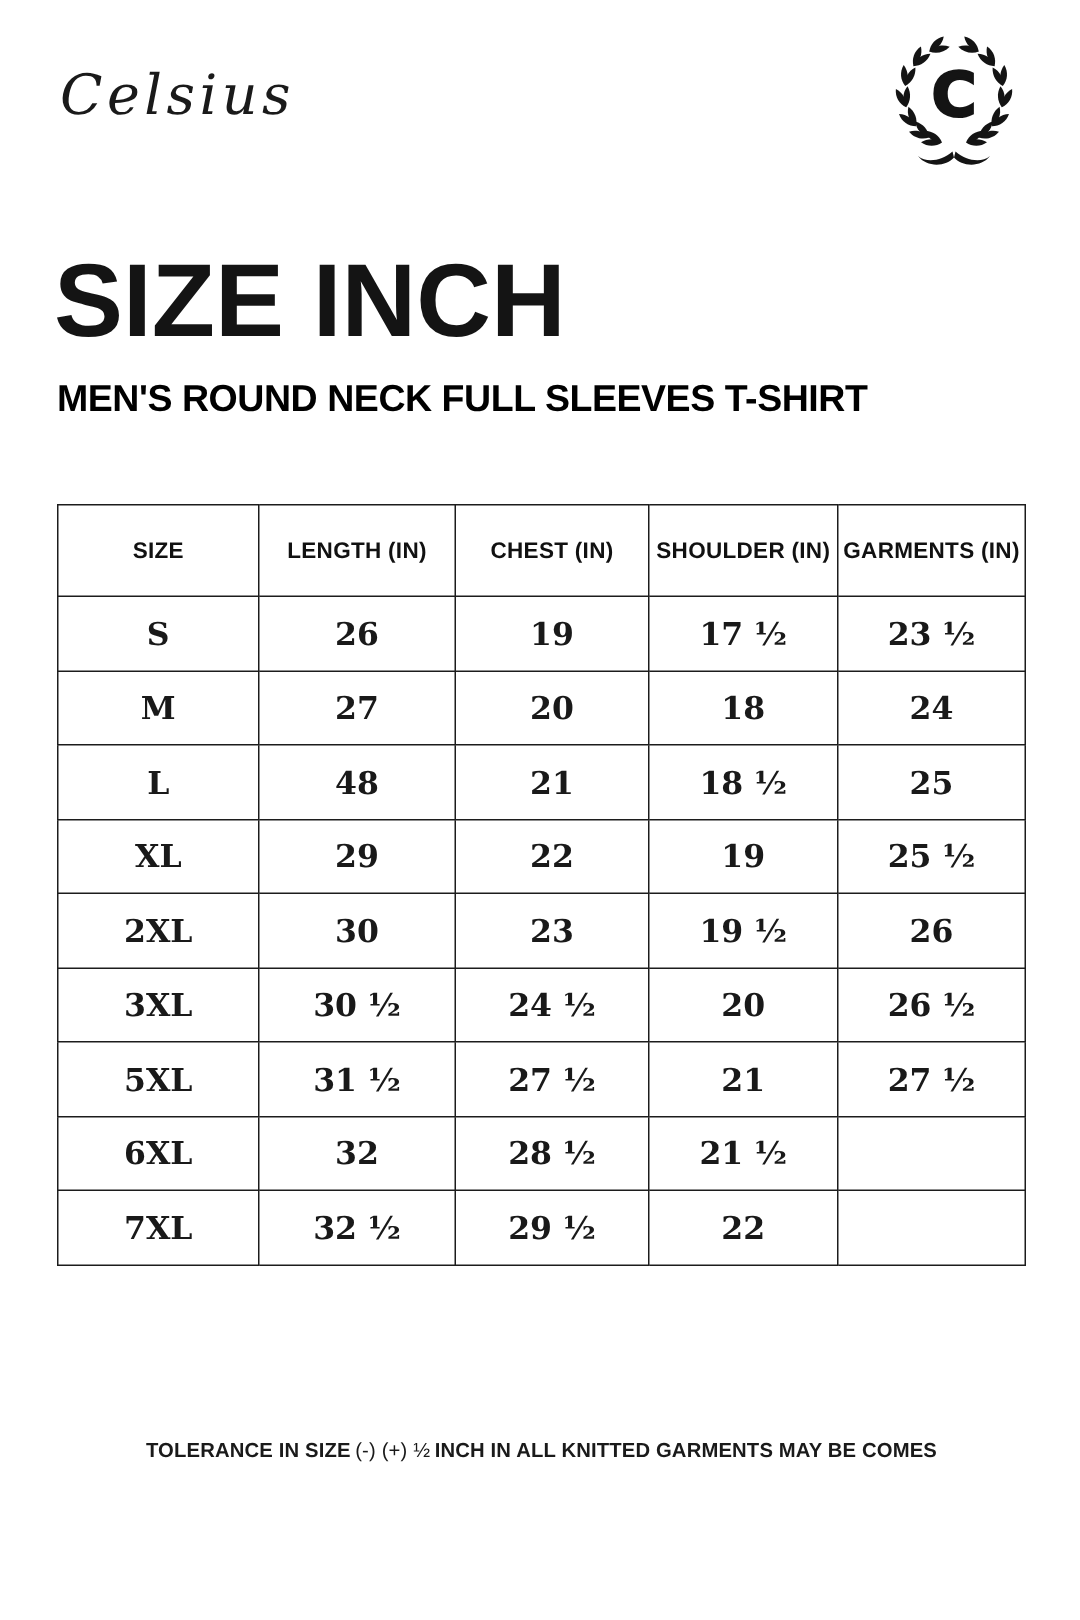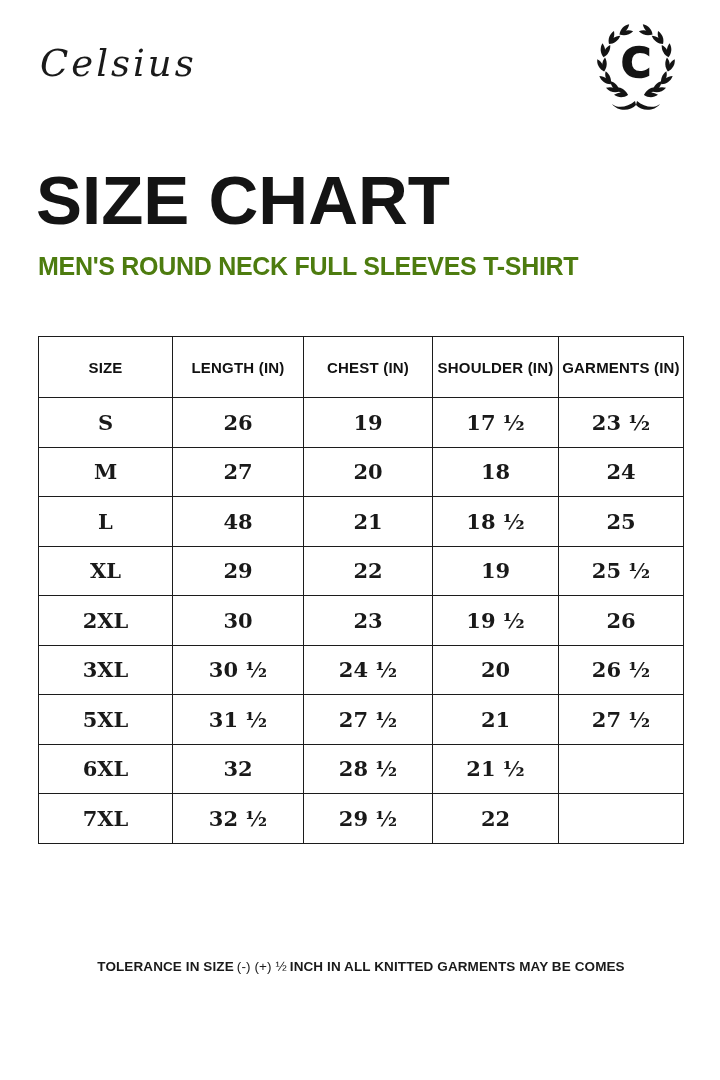--- a/index.html
+++ b/index.html
@@ -52,21 +52,21 @@
     color: #141414;
     white-space: nowrap;
   }
   .subtitle {
     position: absolute;
     left: 38px;
     top: 252px;
     font-size: 25px;
     font-weight: bold;
     letter-spacing: -0.3px;
-    color: #4d7c0f;
+    color: #000000;
     white-space: nowrap;
   }
 
   
   .size-table {
     position: absolute;
     left: 38px;
     top: 336px;
     width: 645px;
     border-collapse: collapse;
@@ -147,21 +147,21 @@
           <use href="#lf" transform="translate(58,79) rotate(55)"></use>
           <path d="M51 85 C 58 91, 68 93, 74 88 C 68 96, 55 95, 50 89 Z"></path>
         </g>
       </defs>
       <use href="#rbranch"></use>
       <use href="#rbranch" transform="translate(100,0) scale(-1,1)"></use>
       <text x="50" y="61" text-anchor="middle" font-family="DejaVu Sans, sans-serif" font-weight="bold" font-size="41" fill="#141414" stroke="#141414" stroke-width="1.6">C</text>
     </svg>
   </div>
 
-  <div class="title">SIZE CHART</div>
+  <div class="title">SIZE INCH</div>
   <div class="subtitle">MEN'S ROUND NECK FULL SLEEVES T-SHIRT</div>
 
   <table class="size-table">
     <colgroup>
       <col class="col-size">
         <col class="col-len">
         <col class="col-chest">
         <col class="col-shl">
         <col class="col-slv">
     </colgroup>

